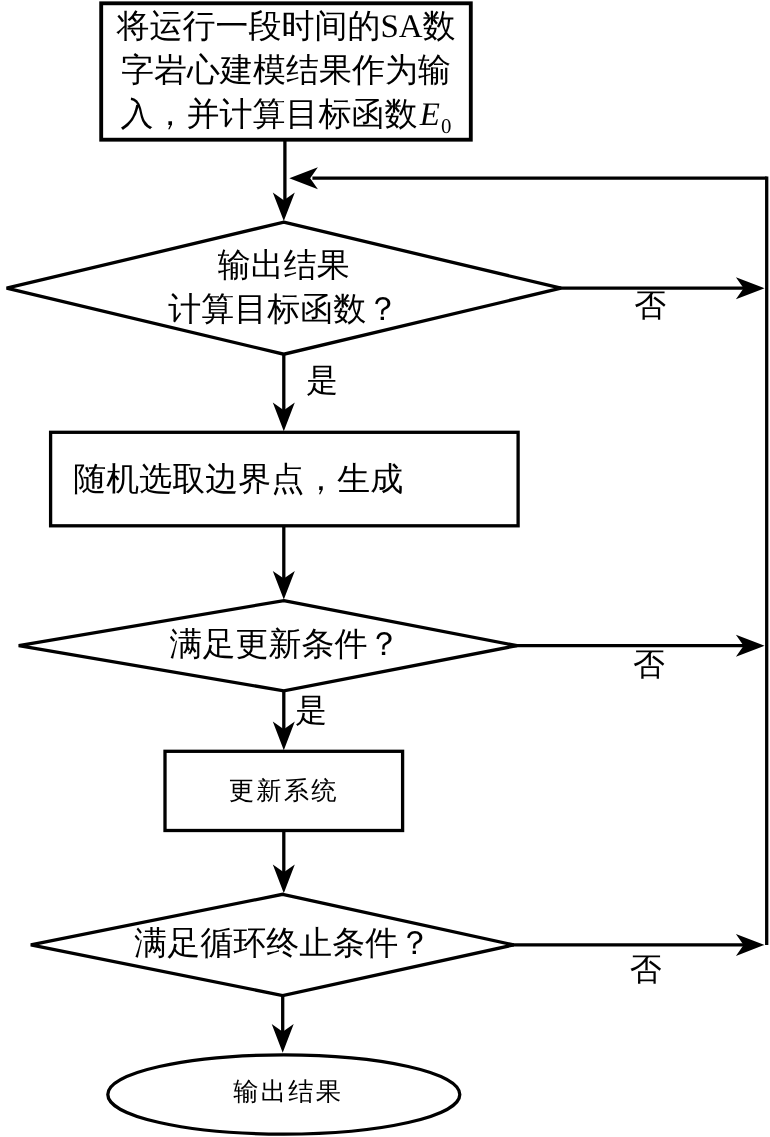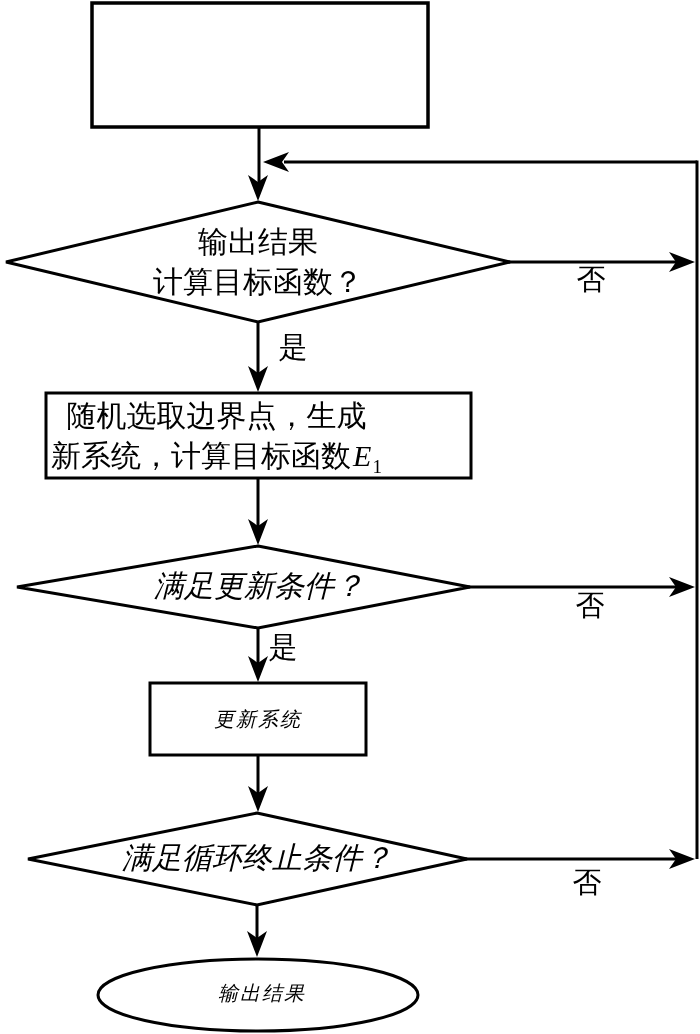--- a/index.html
+++ b/index.html
@@ -30,23 +30,22 @@
     white-space:nowrap;
   }
   .tline{white-space:nowrap;}
   .var{font-style:italic;padding:0 1px 0 2px;}
   sub{font-size:19px;line-height:0;}
   .center-label{
     position:absolute;
     transform:translate(-50%,-50%);
     font-size:30px;line-height:30px;
     white-space:nowrap;
-    font-style:italic;
   }
-  .big{font-size:20px;letter-spacing:2px;}
+  .big{font-size:23px;letter-spacing:2px;}
   .edge-label{
     position:absolute;
     transform:translate(-50%,-50%);
     font-size:29px;line-height:29px;
     white-space:nowrap;
   }
 </style>
 </head>
 <body>
 
@@ -79,29 +78,33 @@
 
     <rect class="shape-thick" x="92" y="3" width="336" height="124"></rect>
     <polygon class="shape" points="258,202 510,262 258,322 6,262"></polygon>
     <rect class="shape" x="46" y="393" width="425" height="85"></rect>
     <polygon class="shape" points="258,546 470,587 258,628 17,587"></polygon>
     <rect class="shape" x="150" y="683" width="216" height="72"></rect>
     <polygon class="shape" points="257,813 467,859 257,905 28,859"></polygon>
     <ellipse class="shape" cx="258" cy="995" rx="160" ry="36"></ellipse>
   </svg>
 
+  <div class="node-label" style="left:92px;top:3px;width:336px;height:124px">
+    <div class="tline">将运行一段时间的SA数</div>
+    <div class="tline">字岩心建模结果作为输</div>
+    <div class="tline"><span>入，并计算目标函数</span><span class="var">E</span><sub>0</sub></div>
+  </div>
 
   <div class="node-label" style="left:28px;top:212px;width:460px;height:100px">
     <div class="tline">输出结果</div>
     <div class="tline">计算目标函数？</div>
   </div>
 
   <div class="node-label" style="left:46px;top:393px;width:341px;height:85px">
     <div class="tline">随机选取边界点，生成</div>
-    <div class="tline"><span>新系统，计算目标函数</span><span class="var">E</span><sub>1</sub></div>
   </div>
 
   <div class="center-label" style="left:259px;top:586px">满足更新条件？</div>
 
   <div class="center-label big" style="left:258px;top:719px">更新系统</div>
 
   <div class="center-label big" style="left:262px;top:993px">输出结果</div>
 
   <div class="center-label" style="left:257px;top:858px">满足循环终止条件？</div>
 

